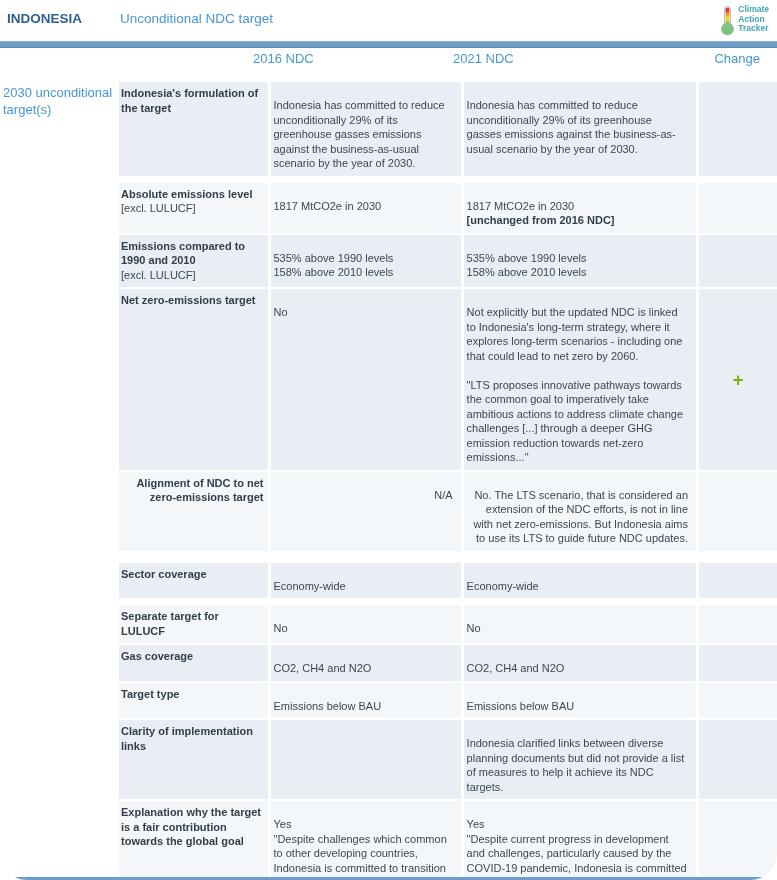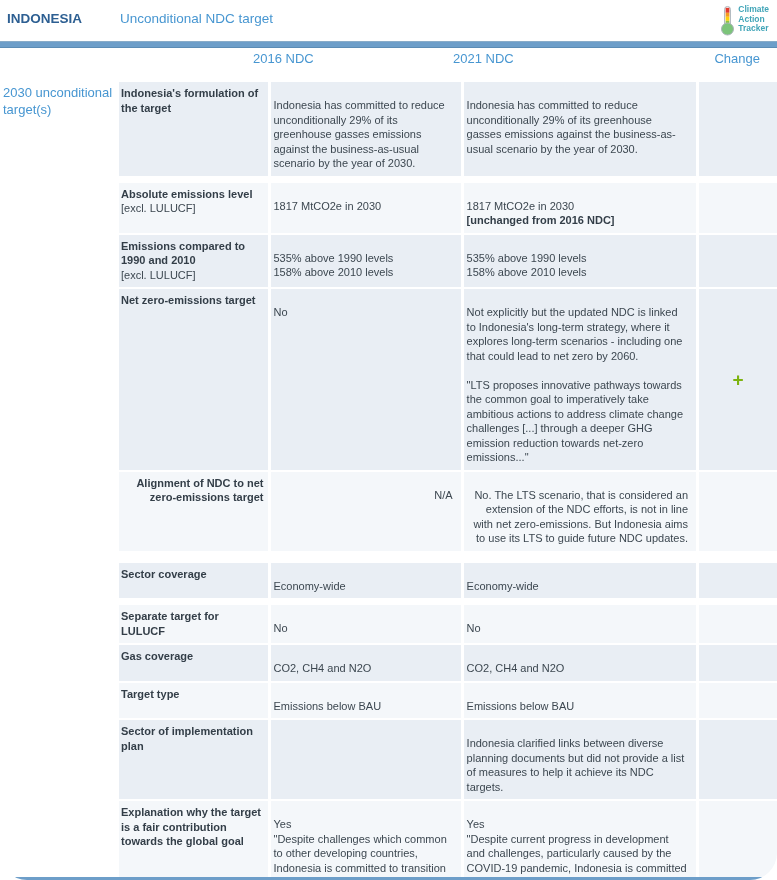--- a/index.html
+++ b/index.html
@@ -234,21 +234,21 @@
           <span class="txt">Emissions below BAU</span>
           <span class="txt-bold"></span>
         </div>
       <div class="cell change">
           <span class="plus"></span>
         </div>
     </div>
 
     <div class="row dark r10">
       <div class="cell label">
-          <span class="b">Sector of implementation plan</span>
+          <span class="b">Clarity of implementation links</span>
           <span class="note"></span>
         </div>
       <div class="cell c2016">
           <span class="txt"></span>
         </div>
       <div class="cell c2021">
           <span class="txt">Indonesia clarified links between diverse planning documents but did not provide a list of measures to help it achieve its NDC targets.</span>
           <span class="txt-bold"></span>
         </div>
       <div class="cell change">

